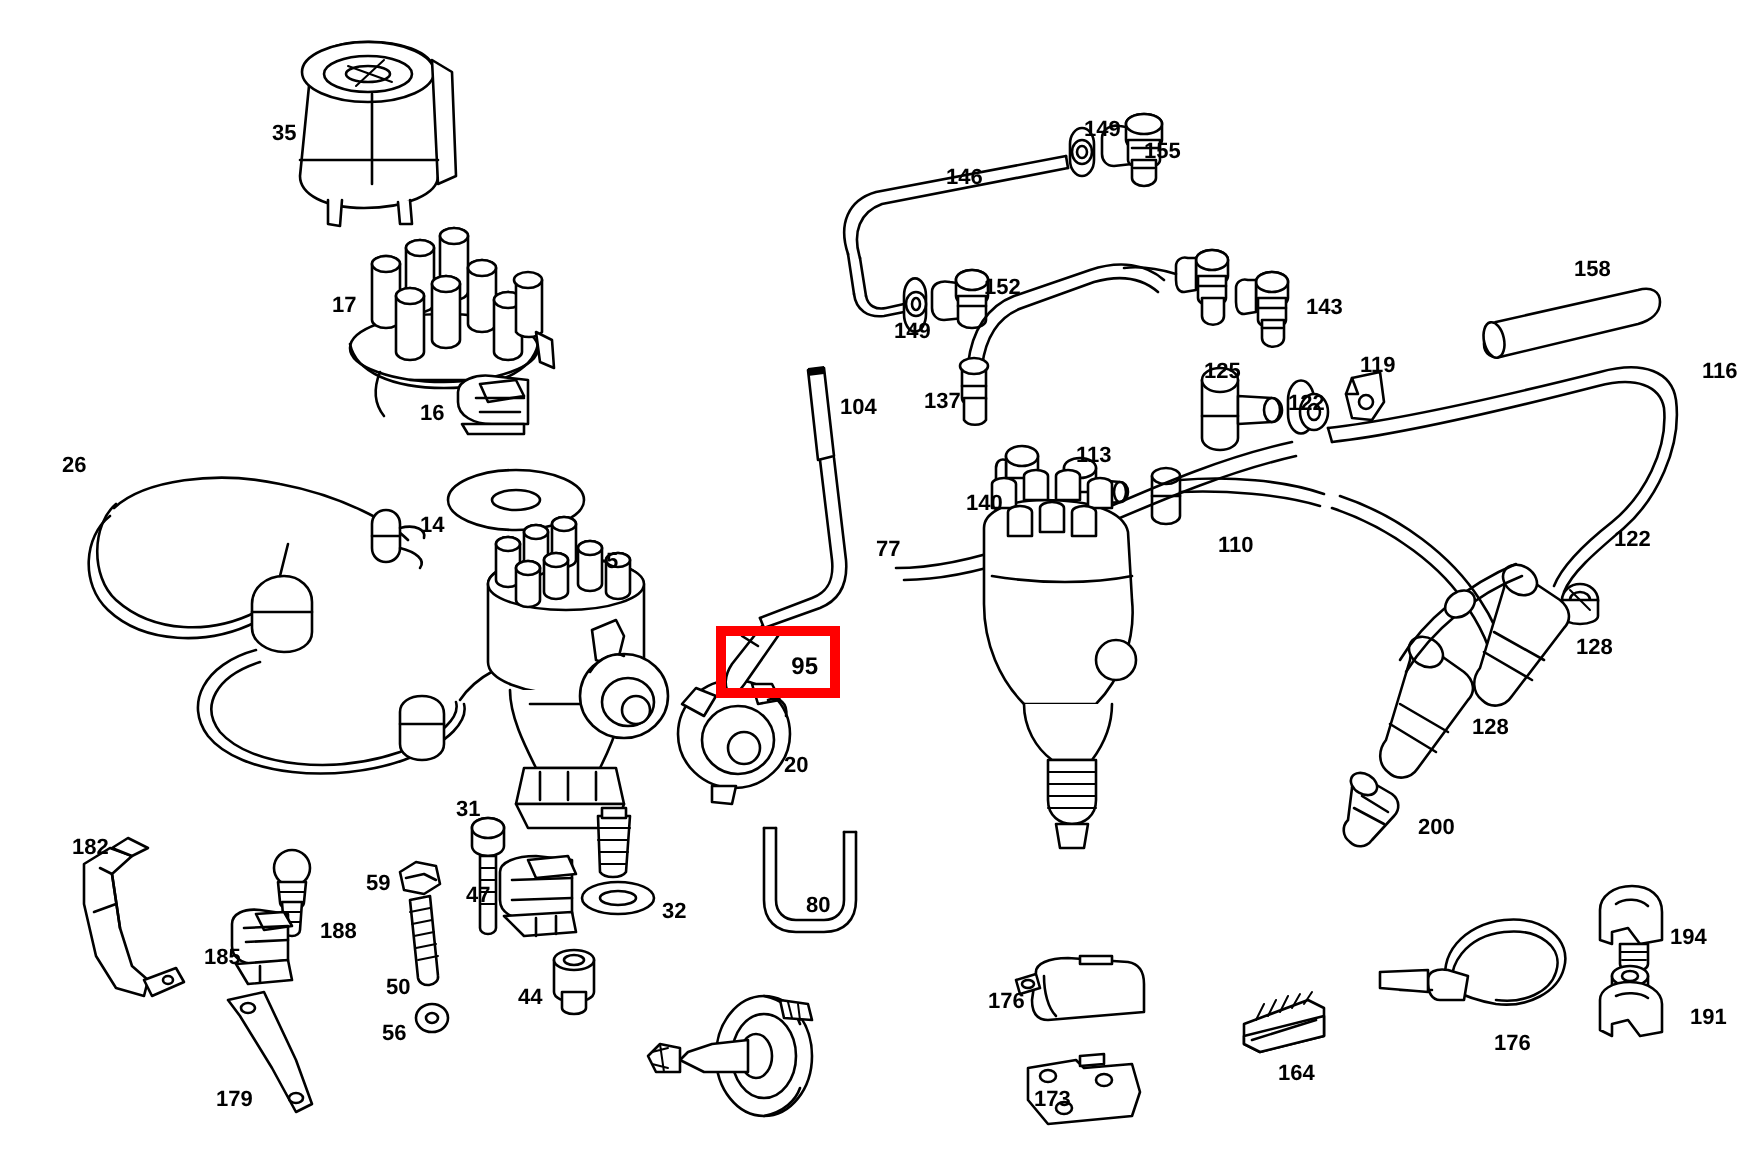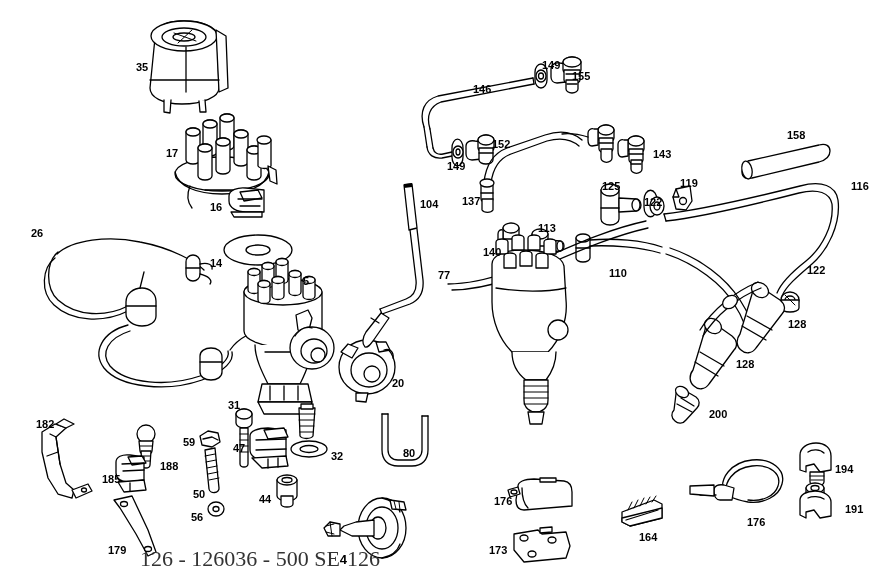--- a/index.html
+++ b/index.html
@@ -487,20 +487,23 @@
     <g>
       <path class="s" d="M806 488 l18 0 l0 10 a9 5 0 0 1 -18 0 z"></path>
       <ellipse class="s" cx="815" cy="488" rx="9" ry="5"></ellipse>
       <ellipse class="sn" cx="815" cy="488" rx="4" ry="2.5"></ellipse>
       <path class="s" d="M800 500 C800 495 806 491 815 491 C824 491 831 496 831 502 L831 516 L820 518 L814 510 L806 512 L806 518 L800 515 Z"></path>
       <path class="sn" d="M808 498 C812 496 820 496 824 499"></path>
     </g>
 
   </svg>
 
+  <div id="hl" style="left: 358px; top: 313px; width: 62px; height: 36px; border-color: rgb(255, 0, 0);">
+    <span class="hlnum">95</span>
+  </div>
 
   <div class="lbl" style="left:136px;top:62px">35</div>
   <div class="lbl" style="left:166px;top:148px">17</div>
   <div class="lbl" style="left:210px;top:202px">16</div>
   <div class="lbl" style="left:31px;top:228px">26</div>
   <div class="lbl" style="left:210px;top:258px">14</div>
   <div class="lbl" style="left:303px;top:276px">5</div>
   <div class="lbl" style="left:228px;top:400px">31</div>
   <div class="lbl" style="left:392px;top:378px">20</div>
   <div class="lbl" style="left:420px;top:199px">104</div>
@@ -529,21 +532,20 @@
   <div class="lbl" style="left:183px;top:437px">59</div>
   <div class="lbl" style="left:102px;top:474px">185</div>
   <div class="lbl" style="left:193px;top:489px">50</div>
   <div class="lbl" style="left:191px;top:512px">56</div>
   <div class="lbl" style="left:108px;top:545px">179</div>
   <div class="lbl" style="left:233px;top:443px">47</div>
   <div class="lbl" style="left:331px;top:451px">32</div>
   <div class="lbl" style="left:259px;top:494px">44</div>
   <div class="lbl" style="left:403px;top:448px">80</div>
   <div class="lbl" style="left:494px;top:496px">176</div>
-  <div class="lbl" style="left:489px;top:545px">173</div>
+  <div class="lbl" style="left:517px;top:545px">173</div>
   <div class="lbl" style="left:639px;top:532px">164</div>
   <div class="lbl" style="left:747px;top:517px">176</div>
   <div class="lbl" style="left:835px;top:464px">194</div>
   <div class="lbl" style="left:845px;top:504px">191</div>
 
-  <div id="footer"><span>126 - 126036 - 500 SE</span><sup>4</sup><span>126</span></div>
 
 </div>
 
 </body></html>

